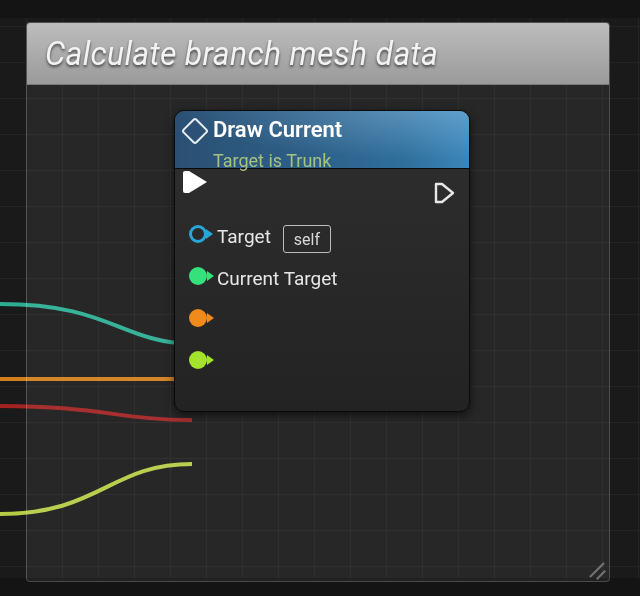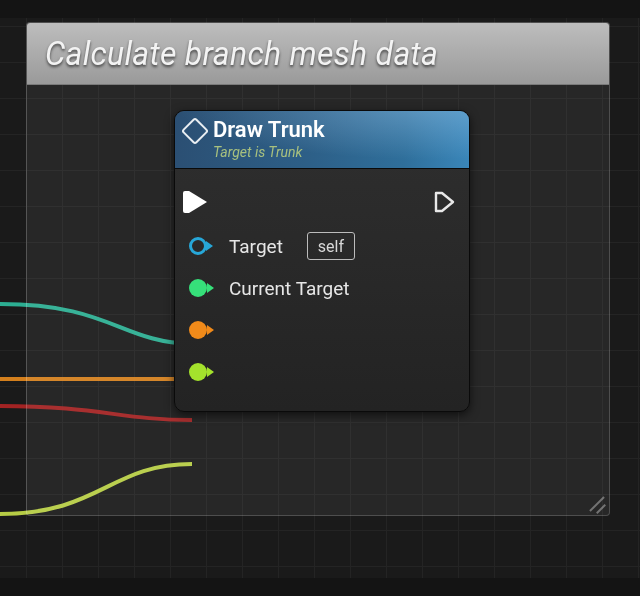--- a/index.html
+++ b/index.html
@@ -21,21 +21,21 @@
     position: absolute; left: 0; width: 640px; height: 18px;
     background: #141414;
   }
   .band-top { top: 0; }
   .band-bot { bottom: 0; }
 
   
   .comment-box {
     position: absolute;
     left: 26px; top: 22px;
-    width: 584px; height: 494px;
+    width: 584px; height: 560px;
     background: rgba(255,255,255,0.06);
     border: 1px solid rgba(255,255,255,0.18);
     border-radius: 4px;
   }
   .comment-header {
     height: 62px;
     background: linear-gradient(#bdbdbd, #a8a8a8 60%, #9a9a9a);
     border-bottom: 1px solid rgba(0,0,0,0.35);
     border-radius: 3px 3px 0 0;
     display: flex; align-items: center;
@@ -87,28 +87,28 @@
   }
   .func-icon {
     width: 20px; height: 20px; margin-top: 4px; flex: 0 0 20px;
     transform: rotate(45deg);
     border: 2.5px solid #e9eef2;
     border-radius: 3px;
     background: transparent;
   }
   .node-titles { display: flex; flex-direction: column; line-height: 1.15; }
   .node-title { font-size: 22px; font-weight: 600; color: #fff; }
-  .node-subtitle { font-size: 14px; font-style: italic; color: #a8c17f; margin-top: 2px; }
+  .node-subtitle { font-size: 18px; color: #a8c17f; margin-top: 9px; }
 
   .node-body { padding: 10px 14px 18px 14px; }
 
   .row {
-    display: flex; align-items: center;
+    display: flex; 
     height: 42px;
-    gap: 22px;
+    gap: 10px;
   }
   .row.exec { justify-content: space-between; padding: 2px 0 4px 0; height: 46px; }
 
   .exec-pin {
     width: 0; height: 0; position: relative;
     cursor: pointer;
   }
   
   .exec-pin.in::before {
     content: ""; position: absolute; left: 0; top: -10px;
@@ -194,21 +194,21 @@
   <div class="comment-header">
     <span class="comment-title">Calculate branch mesh data</span>
   </div>
   <div class="resize-grip"></div>
 </div>
 
 <div class="node">
   <div class="node-header">
     <div class="func-icon"></div>
     <div class="node-titles">
-      <span class="node-title">Draw Trunk</span>
+      <span class="node-title">Draw Current</span>
       <span class="node-subtitle">Target is Trunk</span>
     </div>
   </div>
 
   <div class="node-body">
 
     <div class="row exec">
       <div class="exec-pin in"></div>
       <div class="exec-pin out">
         <svg width="24" height="24" viewBox="0 0 24 24">

